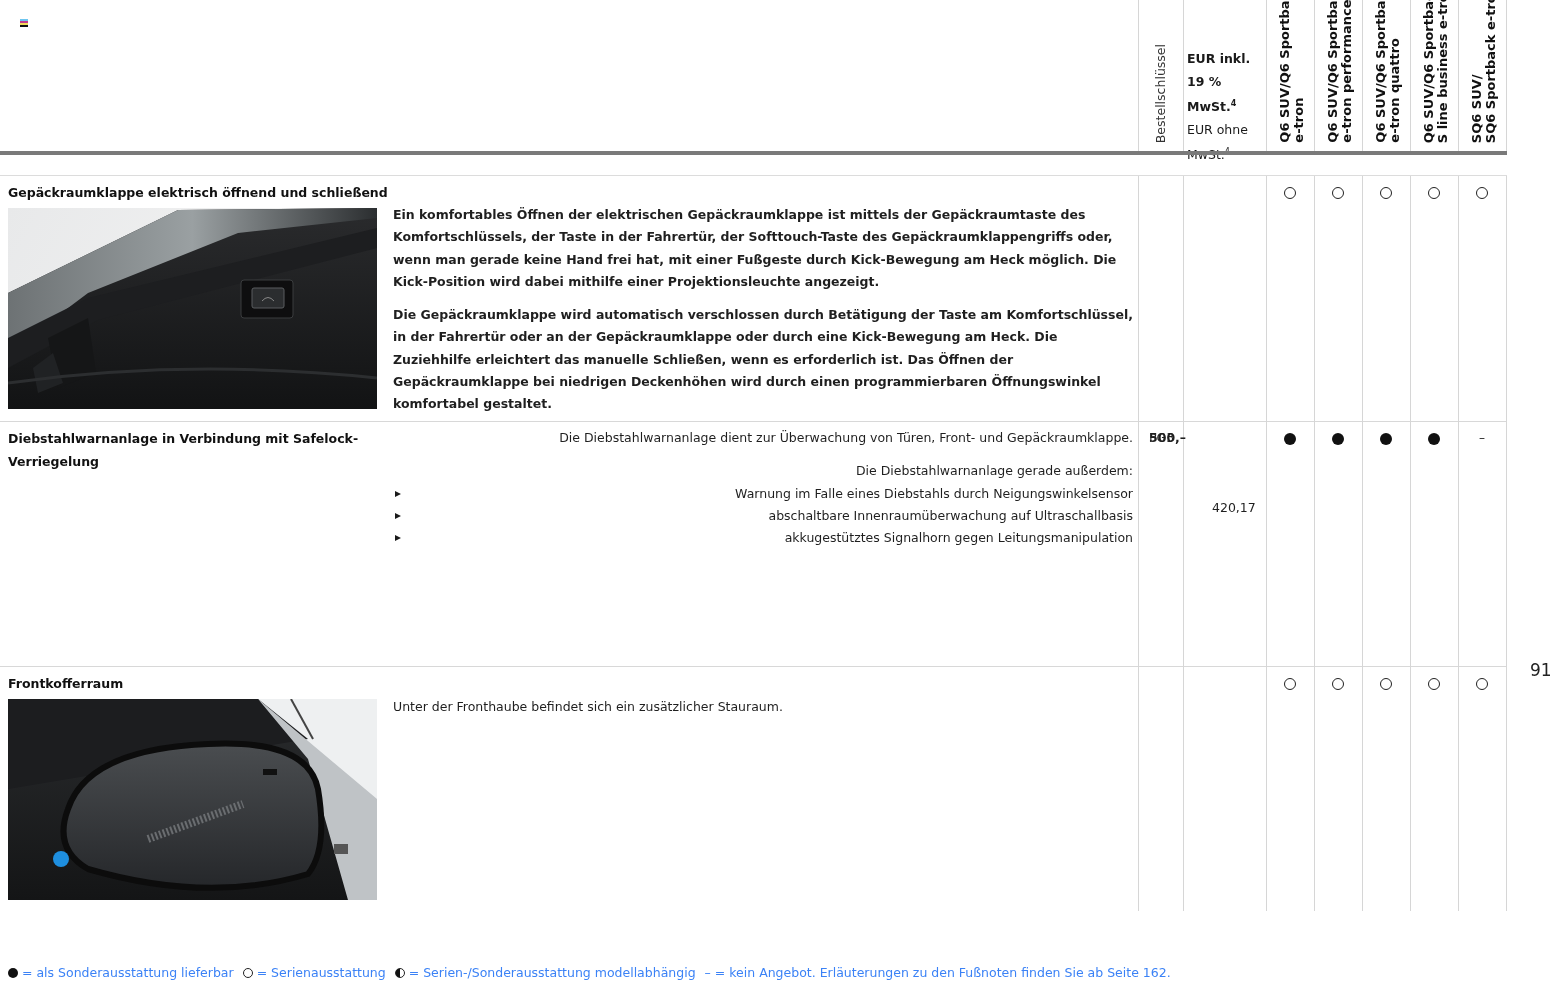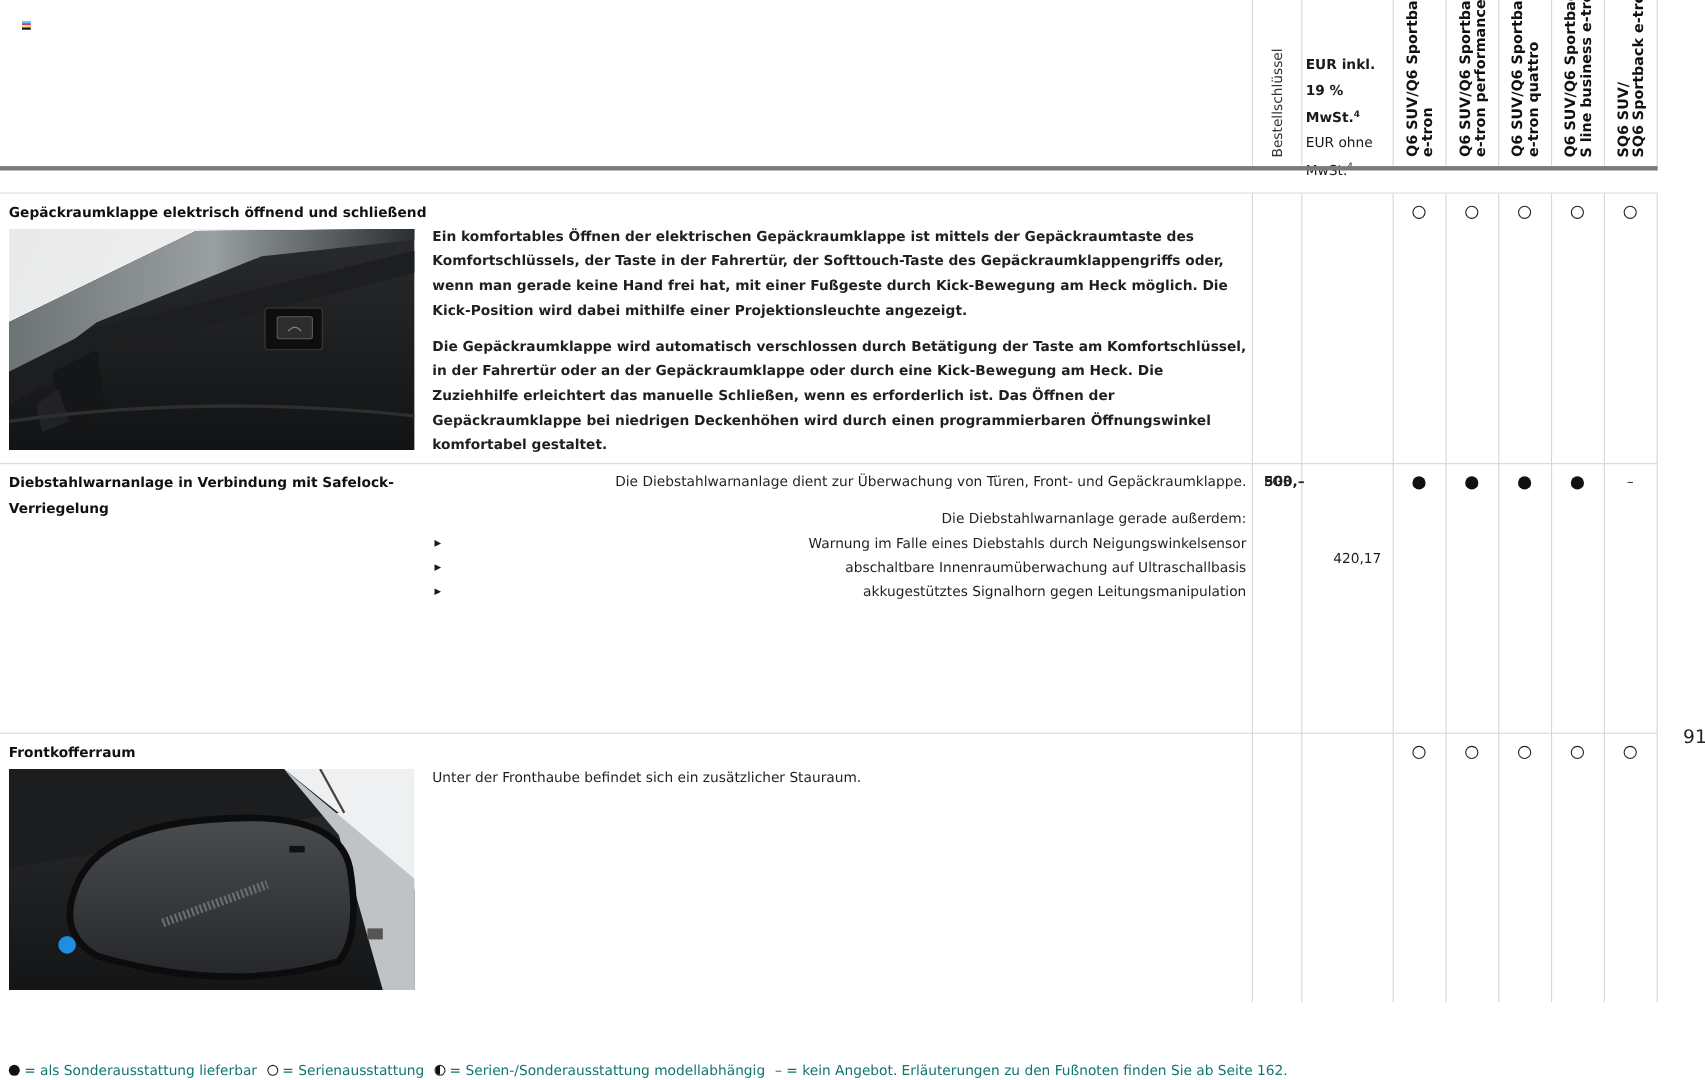--- a/index.html
+++ b/index.html
@@ -44,21 +44,21 @@
     .desc li::before { content: ""; position: absolute; left: 2px; top: 8px; border-left: 6px solid #1a1a1a; border-top: 3.5px solid transparent; border-bottom: 3.5px solid transparent; }
 
     .cell-text { position: absolute; font-size: 12.5px; line-height: 22px; color: #1f1f1f; }
     .sym { position: absolute; width: 12px; height: 12px; border-radius: 50%; transform: translate(-50%, 0); }
     .sym.open { border: 1.3px solid #222; background: #fff; }
     .sym.filled { background: #111; }
     .sym.dash { width: auto; height: auto; border-radius: 0; font-size: 12px; line-height: 12px; color: #222; }
 
     .page-number { position: absolute; left: 1530px; top: 660px; font-size: 17px; color: #222; }
 
-    .footer-legend { position: absolute; left: 8px; top: 965px; font-size: 12.5px; color: #0f766e; white-space: nowrap; display: flex; align-items: flex-end; }
+    .footer-legend { position: absolute; left: 8px; top: 965px; font-size: 12.5px; color: #3b82f6; white-space: nowrap; display: flex; align-items: flex-end; }
     .leg-item { display: inline-flex; align-items: center; margin-right: 9px; }
     .leg-sym { display: inline-block; width: 10px; height: 10px; border-radius: 50%; margin-right: 4px; }
     .leg-sym.filled { background: #111; }
     .leg-sym.open { border: 1.2px solid #222; }
     .leg-sym.half { border: 1.2px solid #222; background: linear-gradient(90deg, #111 50%, #fff 50%); }
     .leg-dash { margin-right: 4px; }
   </style>
 </head>
 <body>
 

